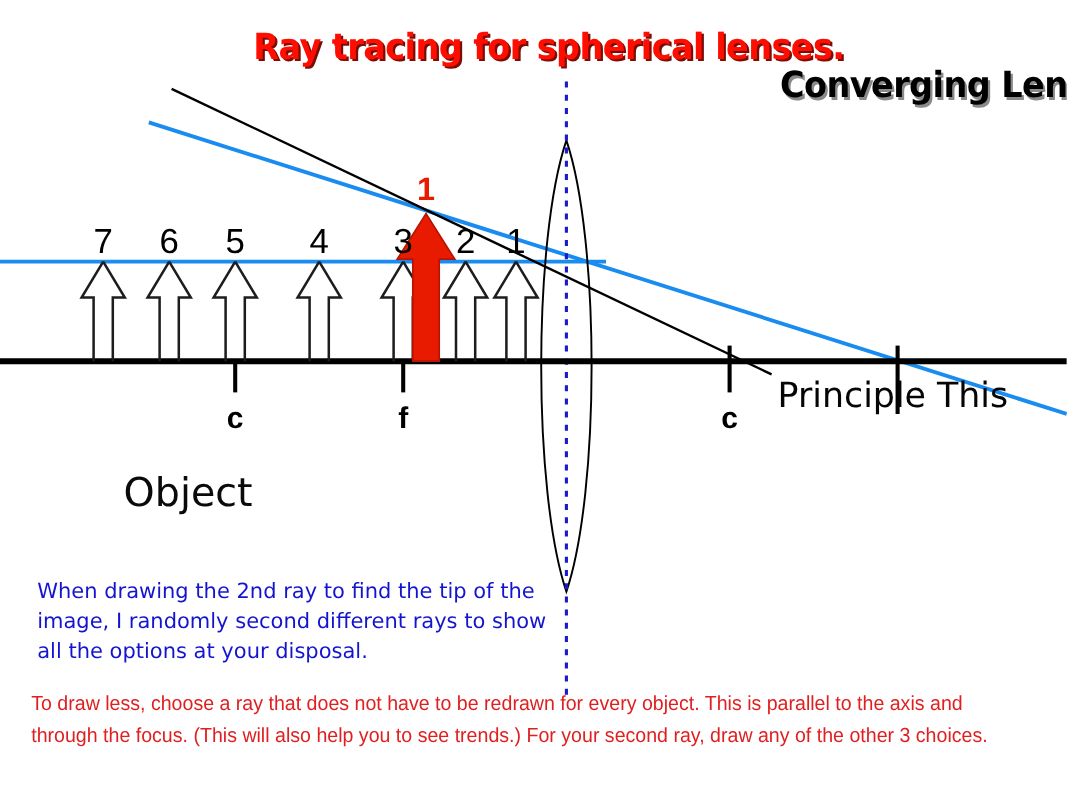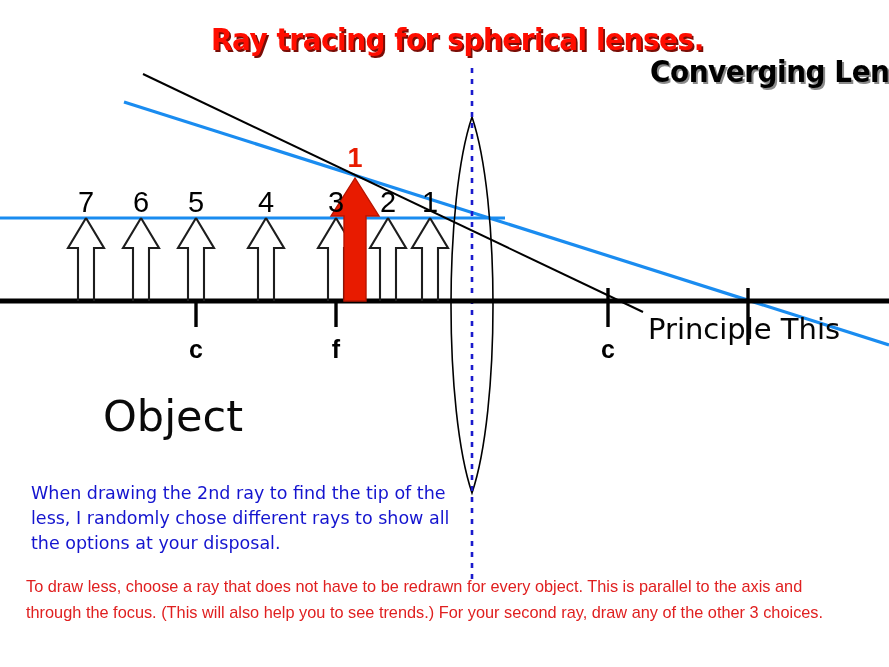--- a/index.html
+++ b/index.html
@@ -73,21 +73,21 @@
     font-family: "Liberation Sans", sans-serif;
     font-weight: bold;
     font-size: 25px;
     color: #000000;
     transform: translateX(-50%);
   }
   #objectlabel {
     left: 103px;
     top: 392px;
     font-family: "DejaVu Sans", sans-serif;
-    font-size: 43px;
+    font-size: 33px;
     color: #0a0a0a;
   }
   #axislabel {
     left: 648px;
     top: 313px;
     font-family: "DejaVu Sans", sans-serif;
     font-size: 29px;
     color: #050505;
   }
   #bluenote {
@@ -191,17 +191,17 @@
   <div class="txt objnum red" style="left:355px; top:143px;">1</div>
 
   <div class="txt ticklabel" style="left:196px; top:335px;">c</div>
   <div class="txt ticklabel" style="left:336px; top:335px;">f</div>
   <div class="txt ticklabel" style="left:608px; top:335px;">c</div>
 
   <div class="txt" id="objectlabel">Object</div>
 
   <div class="txt" id="axislabel">Principle This</div>
 
-  <div class="txt" id="bluenote">When drawing the 2nd ray to find the tip of the less, I randomly chose different rays to show all the options at your disposal.</div>
+  <div class="txt" id="bluenote">When drawing the 2nd ray to find the tip of the image, I randomly second different rays to show all the options at your disposal.</div>
 
   <div class="txt" id="rednote">To draw less, choose a ray that does not have to be redrawn for every object. This is parallel to the axis and through the focus. (This will also help you to see trends.) For your second ray, draw any of the other 3 choices.</div>
 
 </div>
 
 </body></html>

